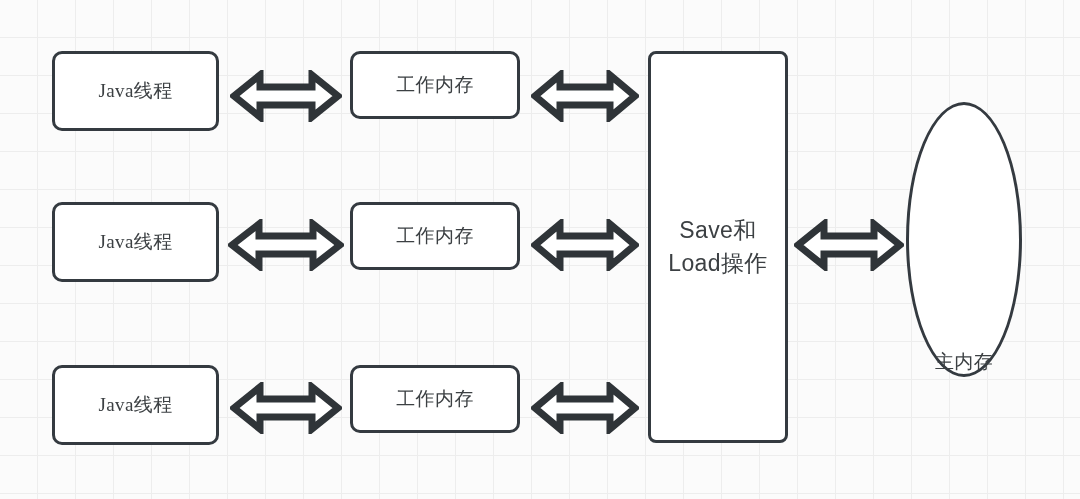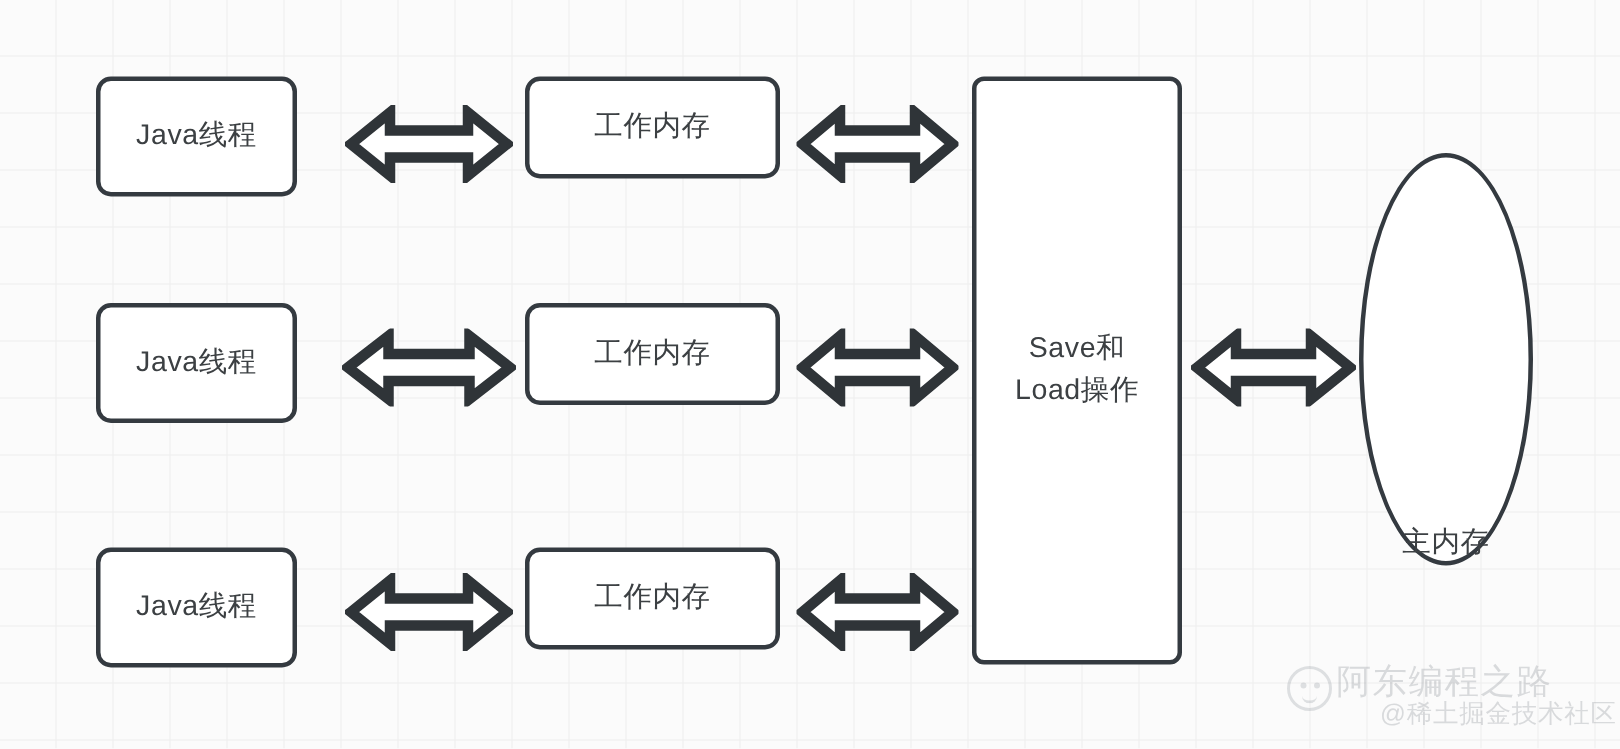--- a/index.html
+++ b/index.html
@@ -41,35 +41,35 @@
   }
   .node-label {
     font-size: 19px;
     line-height: 1.32;
     text-align: center;
     letter-spacing: 0.4px;
     color: #3c4043;
     white-space: pre-line;
   }
 
-  .thread-box   { width: 134px; height: 80px; left: 64px; }
+  .thread-box   { width: 167px; height: 80px; left: 52px; font-family: Liberation Serif, serif; }
   .working-box  { width: 170px; height: 68px; left: 350px; }
 
   .row1 { top: 51px; }
   .row2 { top: 202px; }
   .row3 { top: 365px; }
 
   .save-load-box {
     left: 648px;
     top: 51px;
     width: 140px;
     height: 392px;
     border-radius: 8px;
   }
-  .save-load-box .node-label { font-size: 19px; line-height: 1.45; text-align: center; }
+  .save-load-box .node-label { font-size: 23px; line-height: 1.45; text-align: center; }
 
   
   .ellipse-node {
     position: absolute;
     box-sizing: border-box;
     left: 906px;
     top: 102px;
     width: 116px;
     height: 275px;
     border: 3px solid #343a40;
@@ -227,21 +227,14 @@
   <div class="arrow" style="left:794px; top:219px;">
     <svg width="110" height="52" viewBox="0 0 110 52">
       <path class="arrow-path" d="M 4 26 L 30 5 L 30 17 L 80 17 L 80 5 L 106 26 L 80 47 L 80 35 L 30 35 L 30 47 Z"></path>
     </svg>
   </div>
 
   <div class="ellipse-node">
     <span class="node-label">主内存</span>
   </div>
 
-  <div class="watermark">
-    <div class="wm-logo">
-      <div class="wm-logo-mouth"></div>
-    </div>
-    <div class="wm-title">阿东编程之路</div>
-    <div class="wm-sub">@稀土掘金技术社区</div>
-  </div>
 
 </div>
 
 </body></html>

